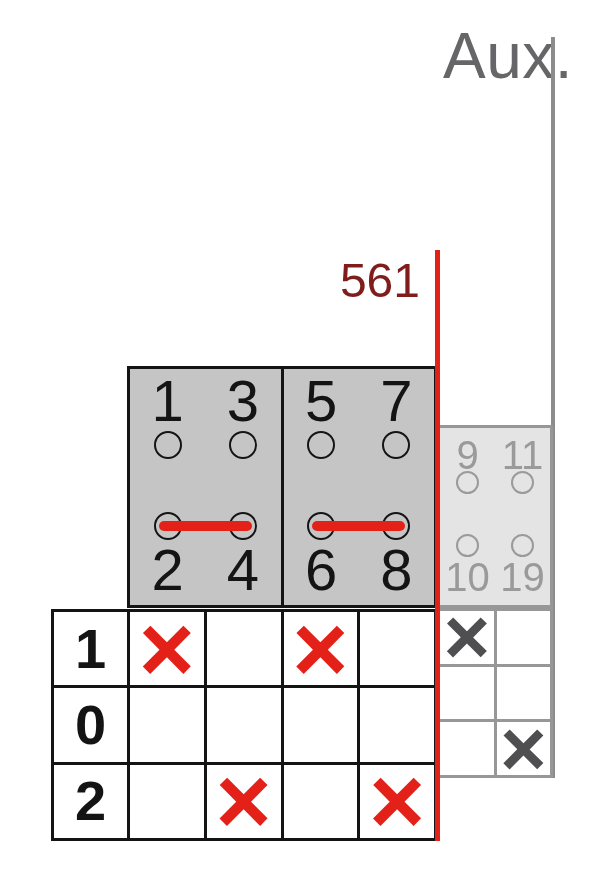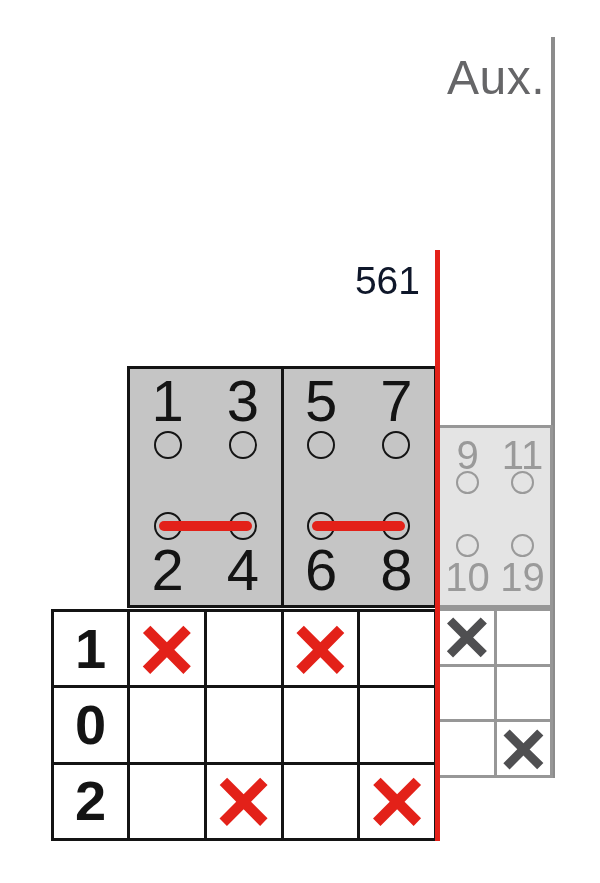--- a/index.html
+++ b/index.html
@@ -2,29 +2,29 @@
 <html><head>
 <meta charset="utf-8">
 <style>
   html,body{margin:0;padding:0;background:#fff;}
   .canvas{
     position:relative;width:600px;height:883px;background:#ffffff;overflow:hidden;
     font-family:"Liberation Sans",sans-serif;
   }
   
   .aux-label{
-    position:absolute;left:443px;top:54px;width:102px;text-align:right;
-    font-size:48px;line-height:48px;color:#666668;letter-spacing:0.5px;
+    position:absolute;left:443px;top:32px;width:102px;text-align:center;
+    font-size:64px;line-height:48px;color:#666668;letter-spacing:0.5px;
   }
   .aux-line{
     position:absolute;left:551px;top:37px;width:4px;height:741px;background:#8c8c8c;
   }
   .ref-label{
     position:absolute;left:300px;top:254px;width:120px;text-align:right;
-    font-size:39px;line-height:53px;color:#0f172a;
+    font-size:48px;line-height:53px;color:#7f1d1d;
   }
   .red-line{
     position:absolute;left:435px;top:250px;width:5px;height:591px;background:#e32119;z-index:6;
   }
   
   .main-box{
     position:absolute;left:127px;top:366px;width:310px;height:242px;box-sizing:border-box;
     background:#c5c5c5;border:3px solid #141414;display:flex;
   }
   .pole{position:relative;flex:1;}

